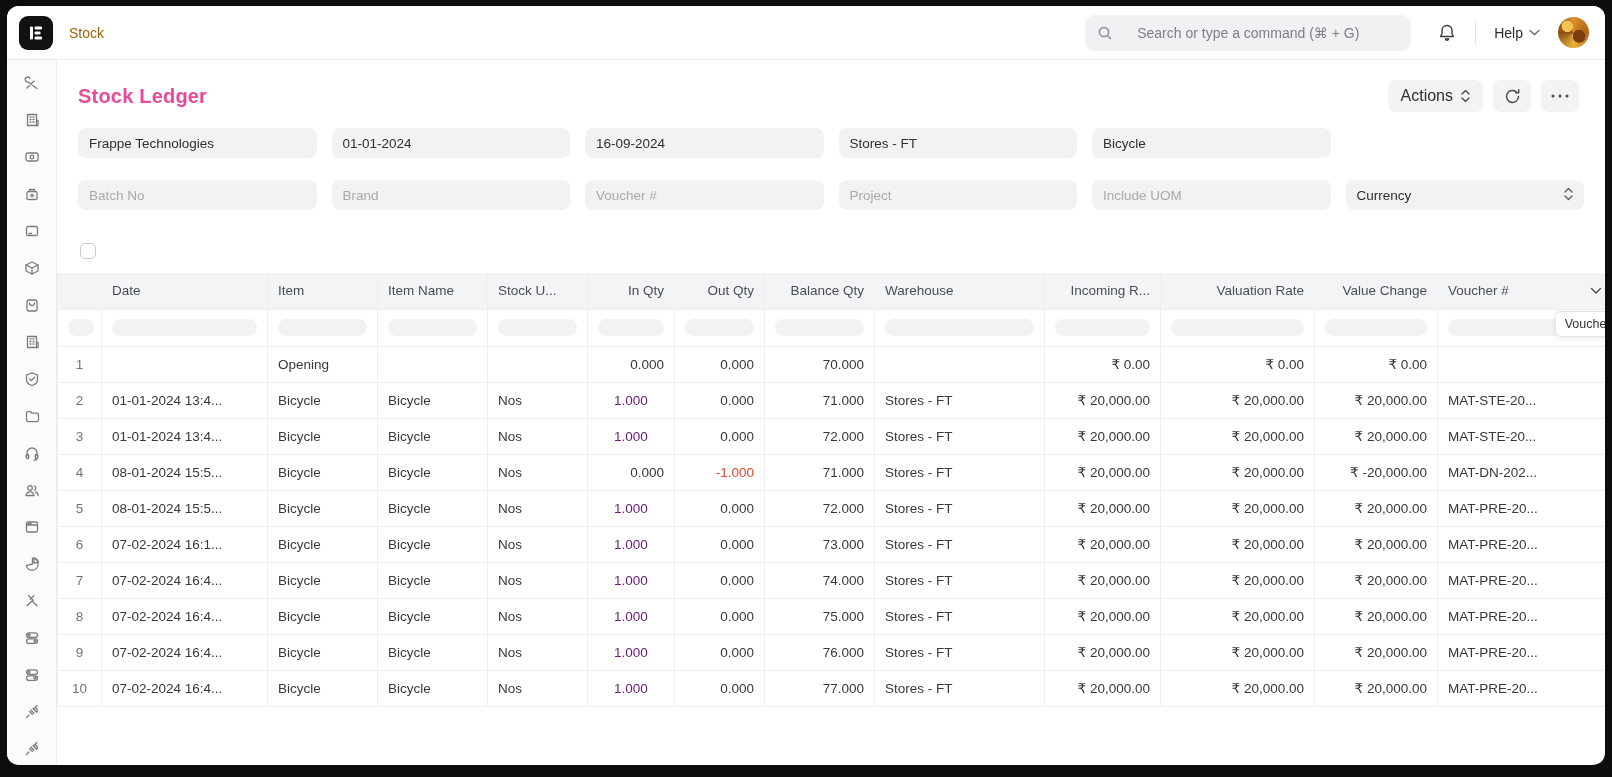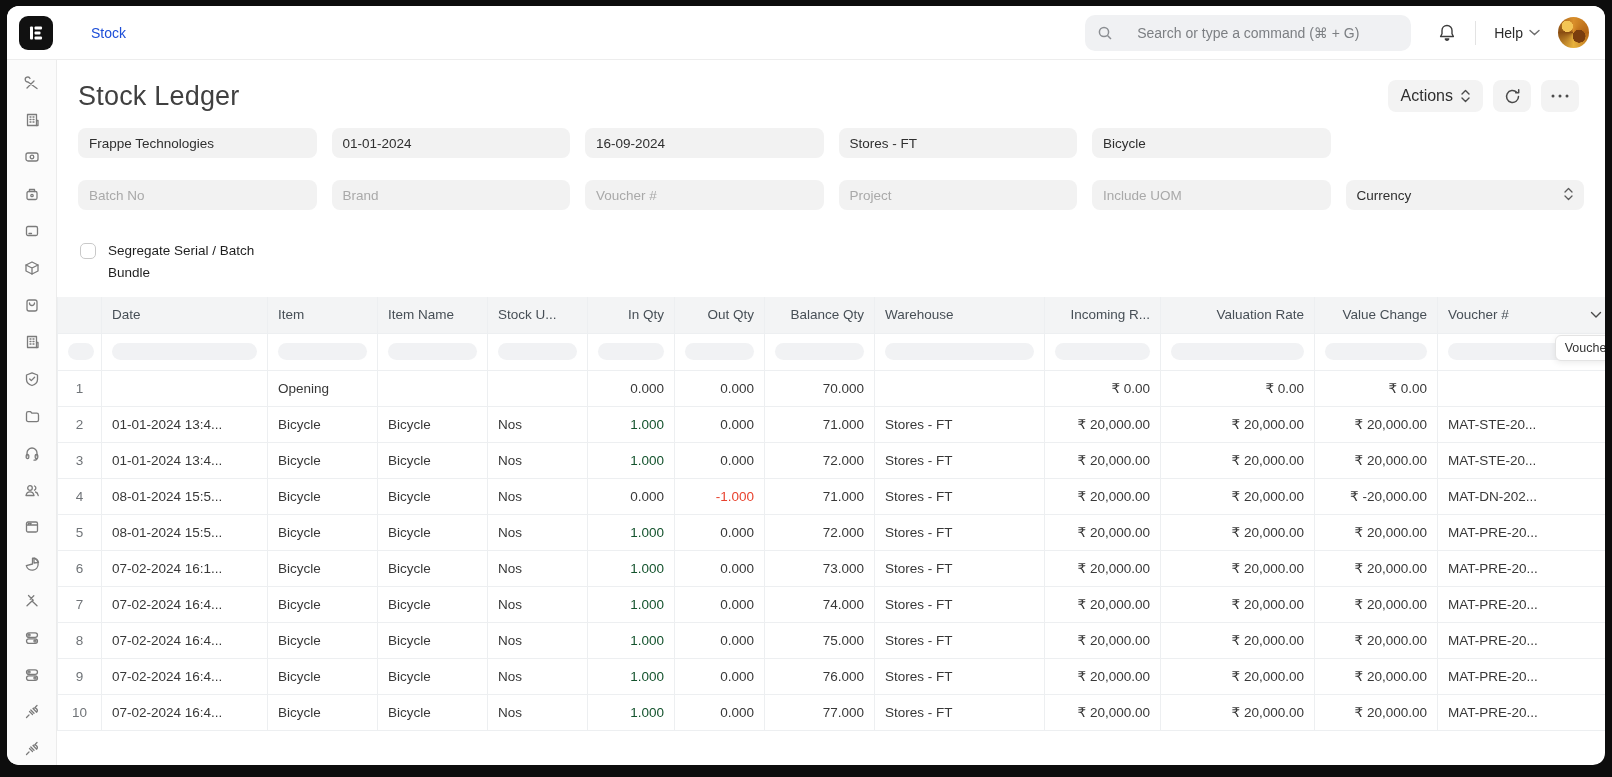--- a/index.html
+++ b/index.html
@@ -11,21 +11,21 @@
     background:#fff; border-radius:12px; overflow:hidden;
     display:flex; flex-direction:column;
   }
 
   
   .topbar {
     height:54px; flex:0 0 54px; display:flex; align-items:center;
     padding:0 16px 0 12px; border-bottom:1px solid #ededed; background:#fff;
   }
   .logo { width:34px; height:34px; border-radius:9px; background:#111; display:flex; align-items:center; justify-content:center; }
-  .breadcrumb { margin-left:38px; font-size:14px; color:#1d4ed8; }
+  .breadcrumb { margin-left:16px; font-size:14px; color:#a16207; }
   .topbar-spacer { flex:1; }
   .searchbox {
     width:326px; height:36px; background:#f0f1f3; border-radius:10px;
     display:flex; align-items:center; padding:0 12px; gap:24px; color:#7c7f83; font-size:14px;
   }
   .icon-btn { background:none; border:none; display:flex; align-items:center; justify-content:center; cursor:pointer; }
   .bell { margin-left:26px; }
   .top-divider { width:1px; height:24px; background:#e3e3e3; margin:0 18px; }
   .help { display:flex; align-items:center; gap:6px; font-size:14px; color:#2b2b2b; cursor:pointer; }
   .avatar {
@@ -42,21 +42,21 @@
     width:50px; flex:0 0 50px; background:#fbfbfb; border-right:1px solid #ececec;
     display:flex; flex-direction:column; align-items:center; padding-top:14px; gap:19px; overflow:hidden;
   }
   .side-item { width:26px; height:18px; display:flex; align-items:center; justify-content:center; cursor:pointer; color:#737373; flex:0 0 auto; }
   .side-item svg { display:block; }
 
   .main { flex:1; min-width:0; display:flex; flex-direction:column; }
 
   
   .page-header { display:flex; align-items:center; padding:20px 26px 10px 21px; }
-  .page-title { font-size:27px; font-weight:400; color:#404040; letter-spacing:.2px; }
+  .page-title { font-size:20px; font-weight:700; color:#ec4899; letter-spacing:.2px; }
   .page-actions { margin-left:auto; display:flex; align-items:center; gap:10px; }
   .btn {
     background:#f3f3f3; border:none; border-radius:8px; height:32px; padding:0 13px;
     font-size:16px; color:#2f2f2f; display:flex; align-items:center; gap:8px; cursor:pointer;
     font-family:inherit;
   }
   .btn.square { width:38px; padding:0; justify-content:center; }
 
   
   .filters { padding:6px 21px 0 21px; }
@@ -77,21 +77,21 @@
   .checkbox-label { font-size:13.5px; color:#1f1f1f; line-height:1.6; max-width:175px; cursor:pointer; }
 
   
   .table-wrap { position:relative; flex:1; overflow:hidden; }
   table { border-collapse:collapse; table-layout:fixed; width:1555px; font-size:13.5px; color:#383838; }
   th, td { border:1px solid #edeff1; border-top:none; padding:0 10px; height:36px; white-space:nowrap; overflow:hidden; font-weight:400; }
   th { background:#f3f4f5; color:#474f56; text-align:left; height:36px; }
   td { background:#fff; }
   tr.filter-tr td { height:37px; }
   .num { text-align:right; }
-  .pos { color:#14532d; }
+  .pos { color:#701a75;text-align:center; }
   .neg { color:#e8422e; }
   td.idx-cell { color:#707478; text-align:center; padding:0 4px; }
   .pill { height:17px; background:#f1f2f4; border-radius:9px; width:100%; cursor:text; }
   .pill.small { width:26px; margin:0 auto; }
   th .th-inner { display:flex; align-items:center; }
   th .chev { margin-left:auto; color:#4a4a4a; cursor:pointer; }
 
   .col-tooltip {
     position:absolute; top:38px; right:-26px; background:#fff; border:1px solid #e4e4e4;
     border-radius:6px; box-shadow:0 2px 6px rgba(0,0,0,.08); padding:5px 9px;
@@ -327,21 +327,20 @@
           <svg width="9" height="14" viewBox="0 0 9 14" fill="none" stroke="#5b5b5b" stroke-width="1.3" stroke-linecap="round" stroke-linejoin="round">
                   <path d="M1 5 4.5 1.5 8 5"></path>
                   <path d="M1 9 4.5 12.5 8 9"></path>
                 </svg></span>
             </div>
           </div>
       </div>
 
       <div class="checkbox-row">
         <div class="checkbox"></div>
-        <div class="checkbox-label">Segregate Serial / Batch Bundle</div>
       </div>
 
       <div class="table-wrap">
         <table>
           <thead>
             <tr>
                 <th style="width: 44px;"><span></span></th>
                 <th style="width: 166px;"><span>Date</span></th>
                 <th style="width: 110px;"><span>Item</span></th>
                 <th style="width: 110px;"><span>Item Name</span></th>

